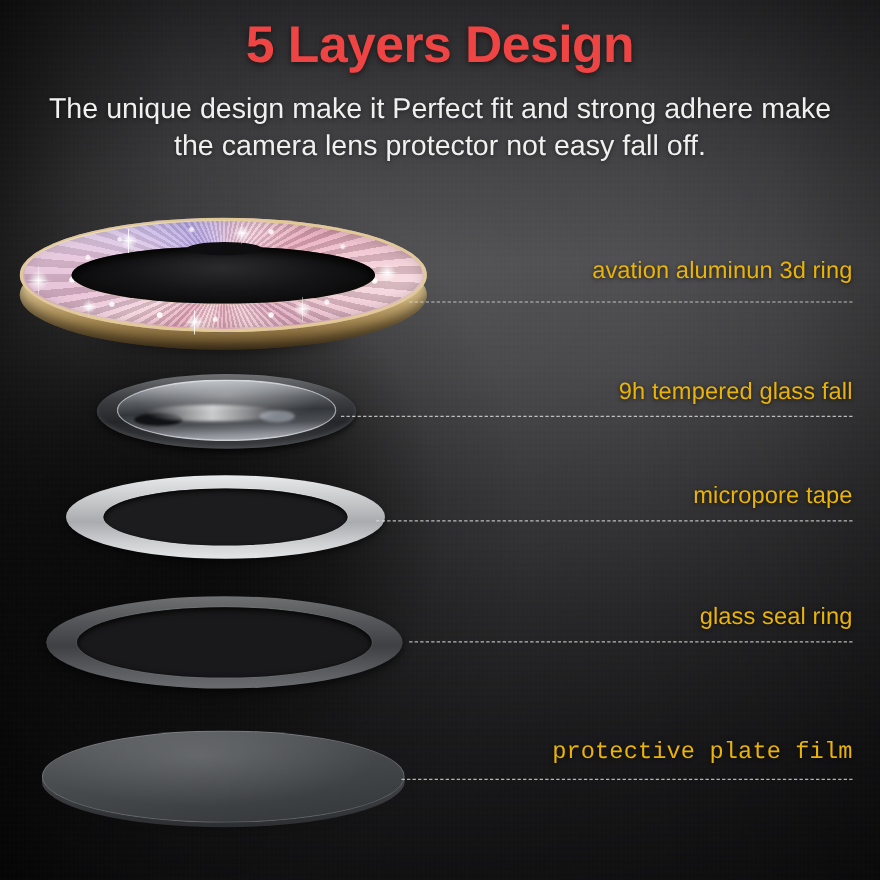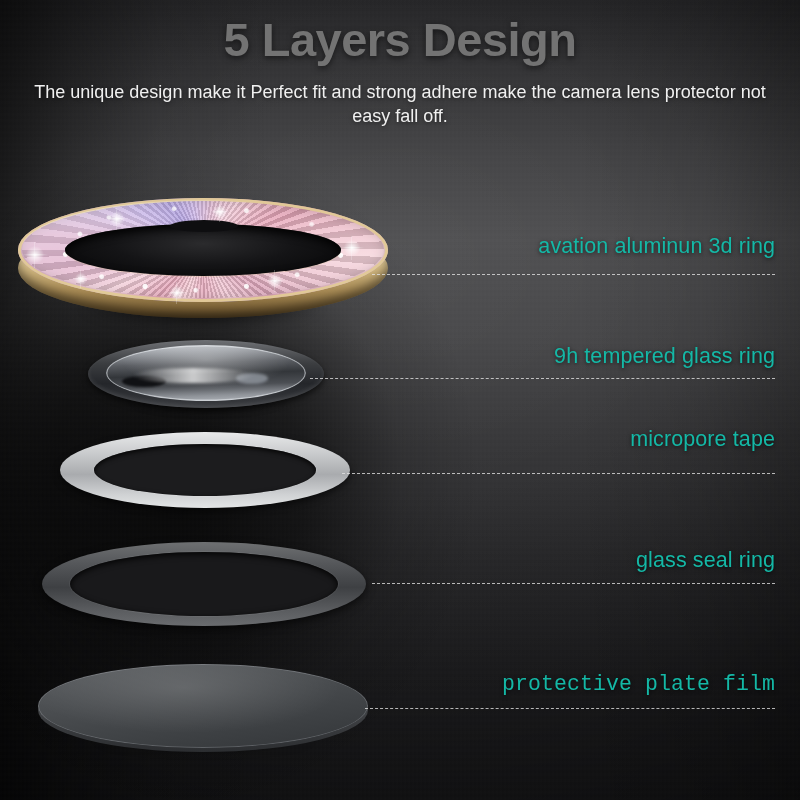--- a/index.html
+++ b/index.html
@@ -68,45 +68,45 @@
       repeating-linear-gradient(90deg, rgba(255,255,255,.012) 0 2px, rgba(0,0,0,.012) 2px 4px),
       repeating-linear-gradient(0deg, rgba(255,255,255,.010) 0 3px, rgba(0,0,0,.010) 3px 6px);
   }
 
   
   .header { position:absolute; left:0; top:0; width:800px; text-align:center; }
   .title {
     margin-top:14px;
     font-size:47px;
     font-weight:700;
-    color:#737373;
+    color:#ef4444;
     letter-spacing:-0.5px;
     line-height:1.12;
     text-shadow:0 2px 6px rgba(0,0,0,.55);
     font-stretch:condensed;
   }
   .subtitle {
     margin:14px auto 0;
     width:740px;
-    font-size:18px;
+    font-size:26px;
     font-weight:400;
     color:#f0f0f0;
     line-height:1.33;
     text-shadow:0 1px 4px rgba(0,0,0,.5);
   }
 
   
   .leader {
     position:absolute;
     height:0;
     border-top:1px dashed rgba(228,228,228,0.78);
   }
   .lbl {
     position:absolute;
-    color:#14b8a6;
+    color:#eab308;
     font-size:21.5px;
     font-weight:400;
     letter-spacing:.1px;
     white-space:nowrap;
     text-shadow:0 1px 4px rgba(0,0,0,.65);
     text-align:center;
   }
 
   
   .layer { position:absolute; }
@@ -347,22 +347,22 @@
   <div class="layer" id="plate">
     <div class="plate-shadow"></div>
     <div class="plate-edge"></div>
     <div class="plate-face"></div>
   </div>
 
   <div id="callouts">
       <div class="leader" style="left: 372px; top: 274px; width: 403px;"></div>
       <div class="lbl" style="right: 25px; top: 234px;">avation aluminun 3d ring</div>
       <div class="leader" style="left: 310px; top: 378px; width: 465px;"></div>
-      <div class="lbl" style="right: 25px; top: 344px;">9h tempered glass ring</div>
+      <div class="lbl" style="right: 25px; top: 344px;">9h tempered glass fall</div>
       <div class="leader" style="left: 342px; top: 473px; width: 433px;"></div>
-      <div class="lbl" style="right: 25px; top: 427px;">micropore tape</div>
+      <div class="lbl" style="right: 25px; top: 438px;">micropore tape</div>
       <div class="leader" style="left: 372px; top: 583px; width: 403px;"></div>
       <div class="lbl" style="right: 25px; top: 548px;">glass seal ring</div>
       <div class="leader" style="left: 365px; top: 708px; width: 410px;"></div>
       <div class="lbl" style="right: 25px; top: 672px; font-family: Liberation Mono, monospace;">protective plate film</div>
     </div>
 
 </div>
 
 </body></html>

